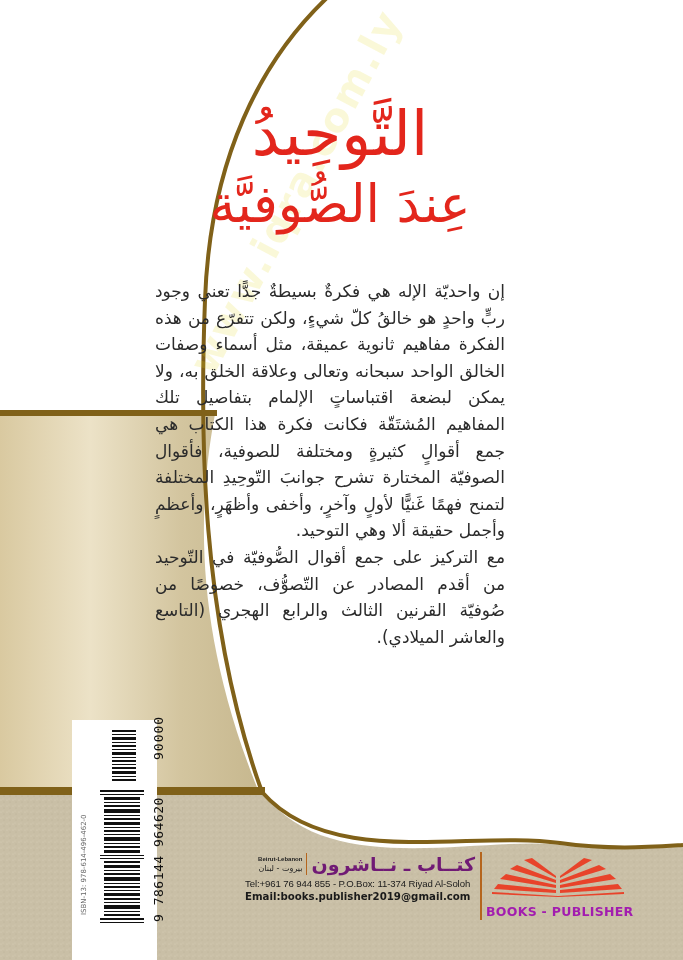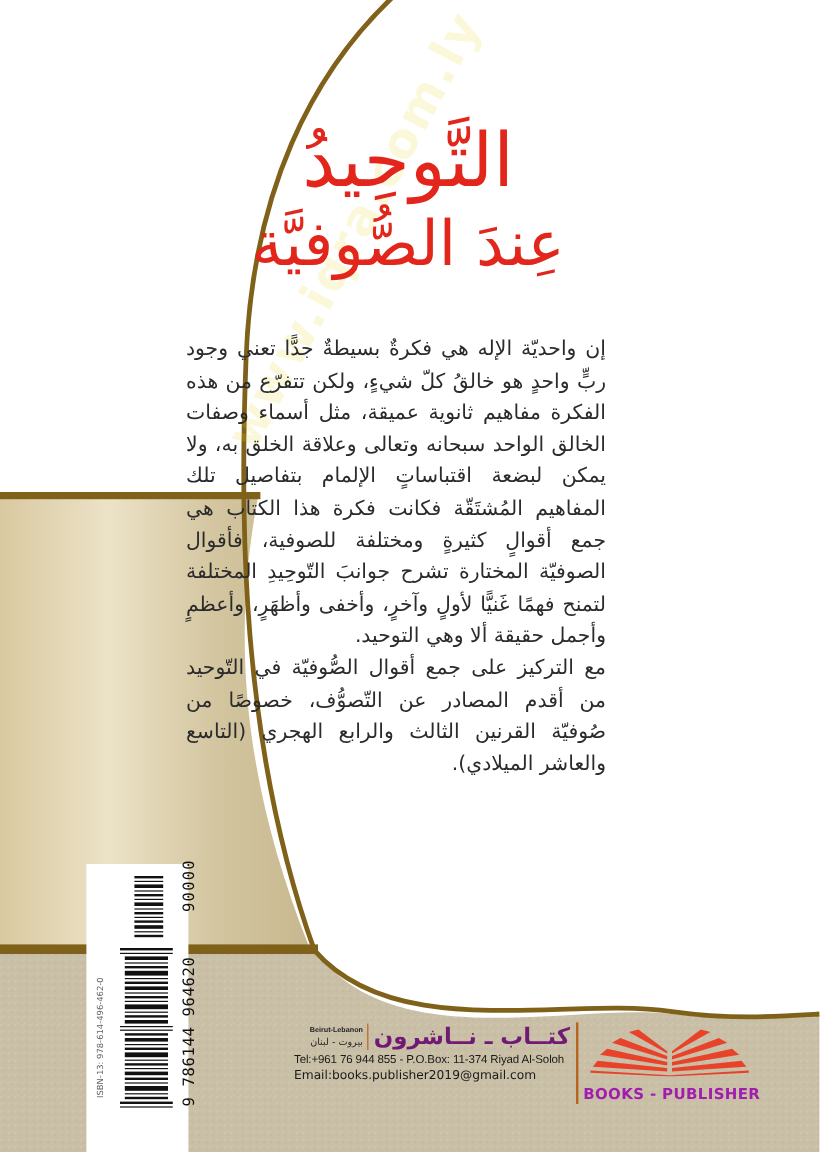--- a/index.html
+++ b/index.html
@@ -62,21 +62,21 @@
   .pub-sep { width: 1px; height: 22px; background: #b5651d; }
   .pub-name-ar {
     font-family: "DejaVu Sans", sans-serif; font-weight: bold; font-size: 19px;
     color: #701a75; direction: rtl; letter-spacing: -0.5px;
   }
   .pub-tel {
     font-family: Liberation Sans, sans-serif; font-size: 9.6px; color: #1a1a1a;
     white-space: nowrap; margin-top: 2px; letter-spacing: -0.1px;
   }
   .pub-email {
-    font-family: "DejaVu Sans", sans-serif; font-weight: normal; font-size: 10.2px; color: #1a1a1a;
+    font-family: "DejaVu Sans", sans-serif; font-weight: bold; font-size: 10.2px; color: #1a1a1a;
     white-space: nowrap; margin-top: 2px;
   }
   .vert-divider {
     position: absolute; left: 480px; top: 852px; width: 2px; height: 68px; background: #b5651d;
   }
   .logo-block { position: absolute; left: 486px; top: 855px; width: 145px; }
   .logo-label {
     font-family: "DejaVu Sans", sans-serif; font-weight: bold; font-size: 12.5px;
     color: #a21caf; letter-spacing: 0.3px; white-space: nowrap; text-align: center; margin-top: 3px;
   }

